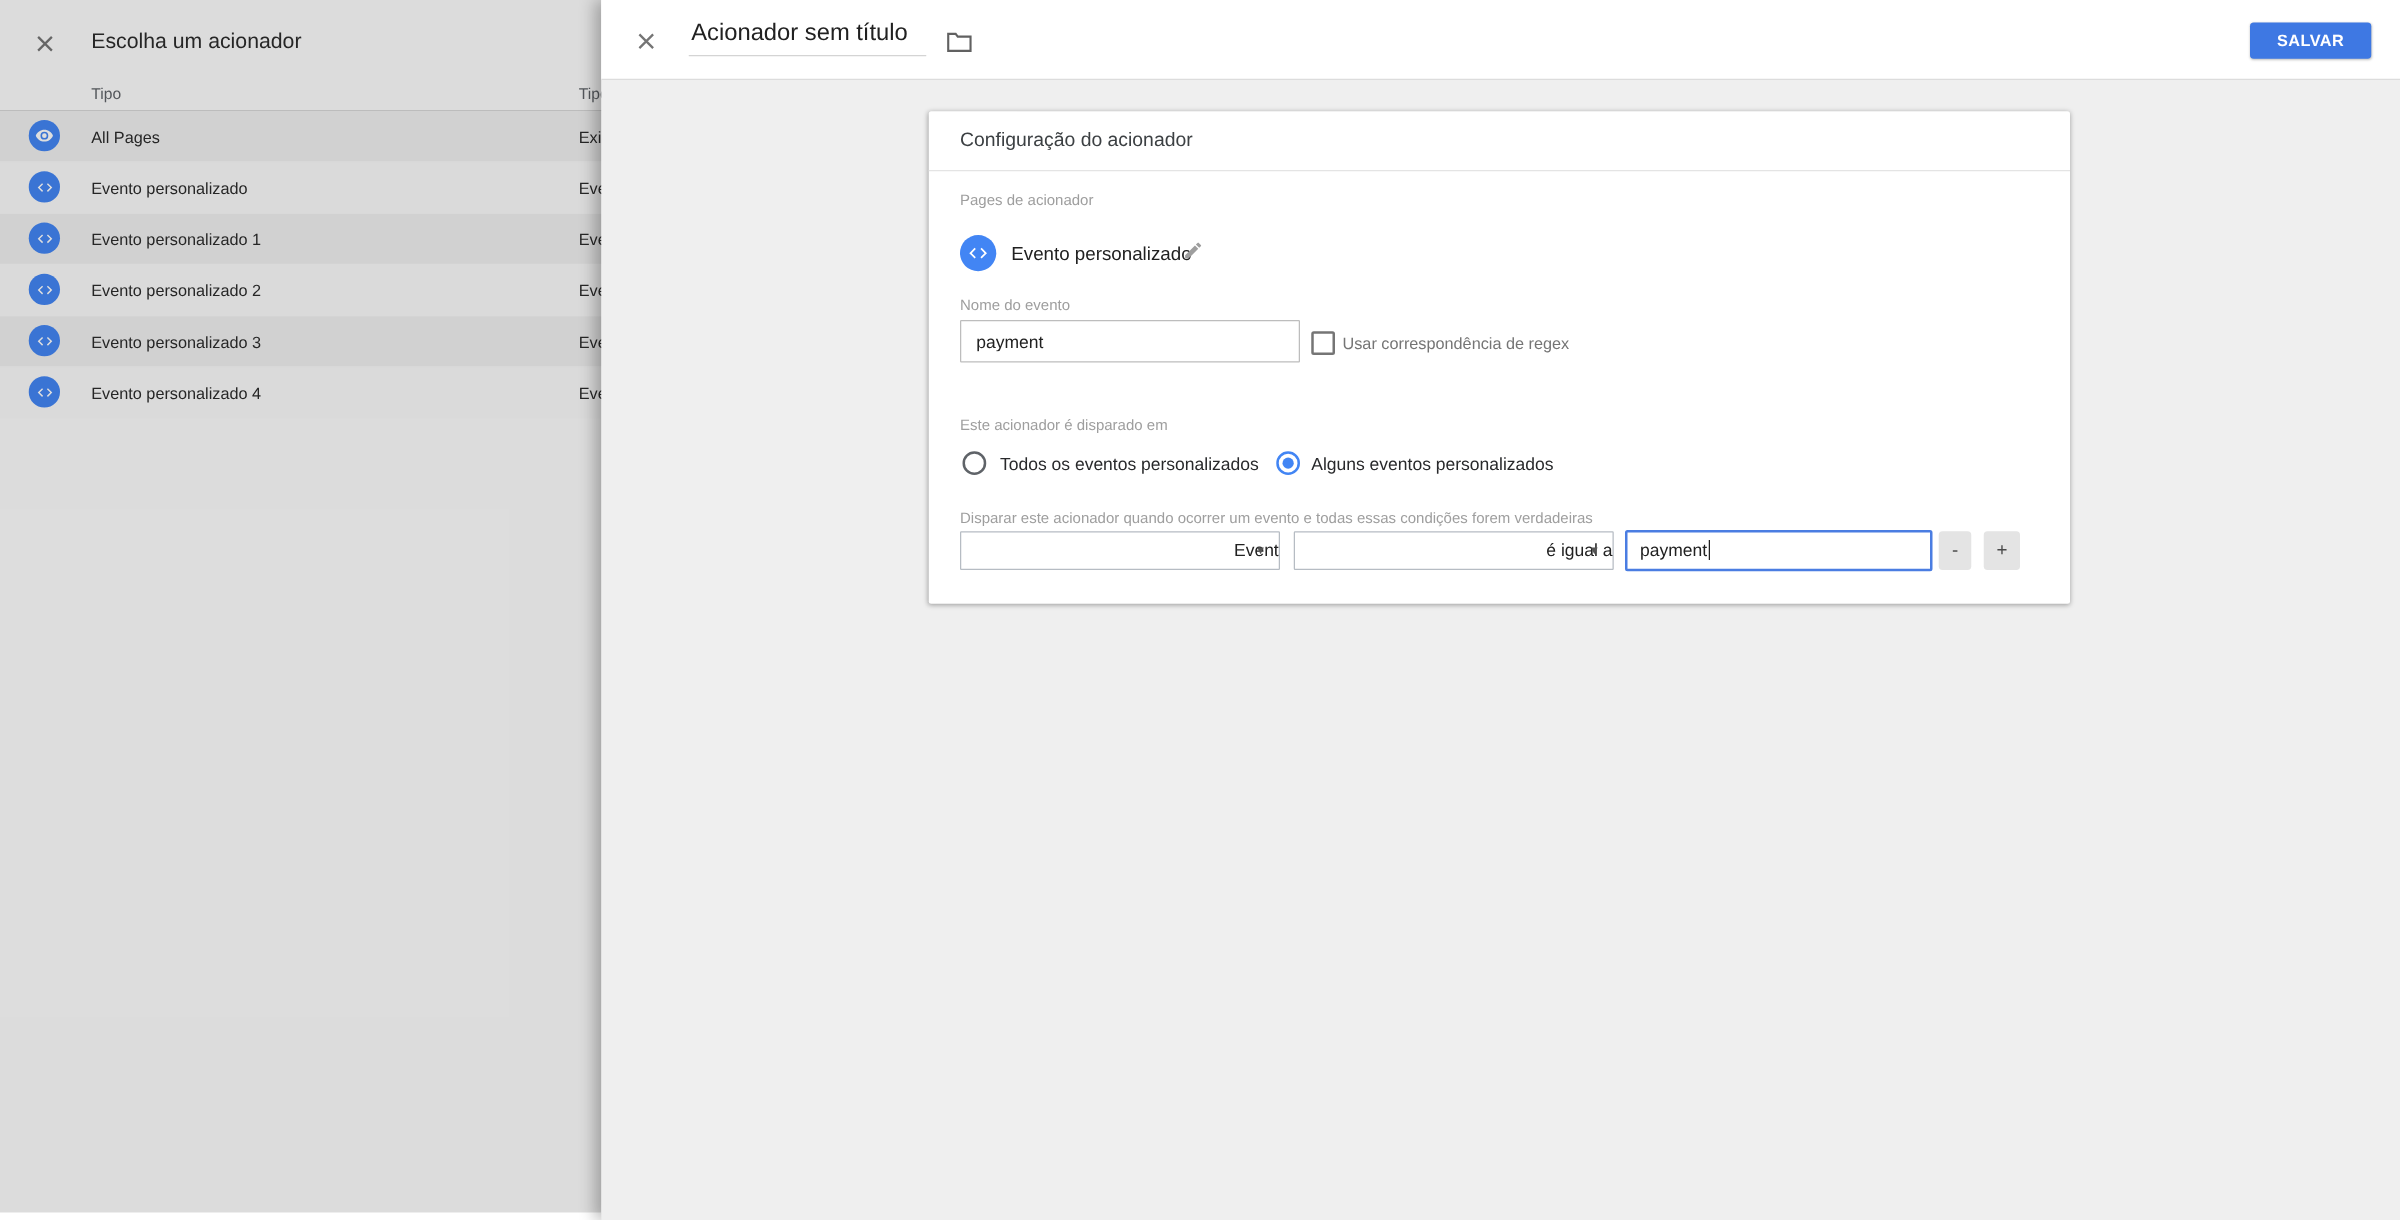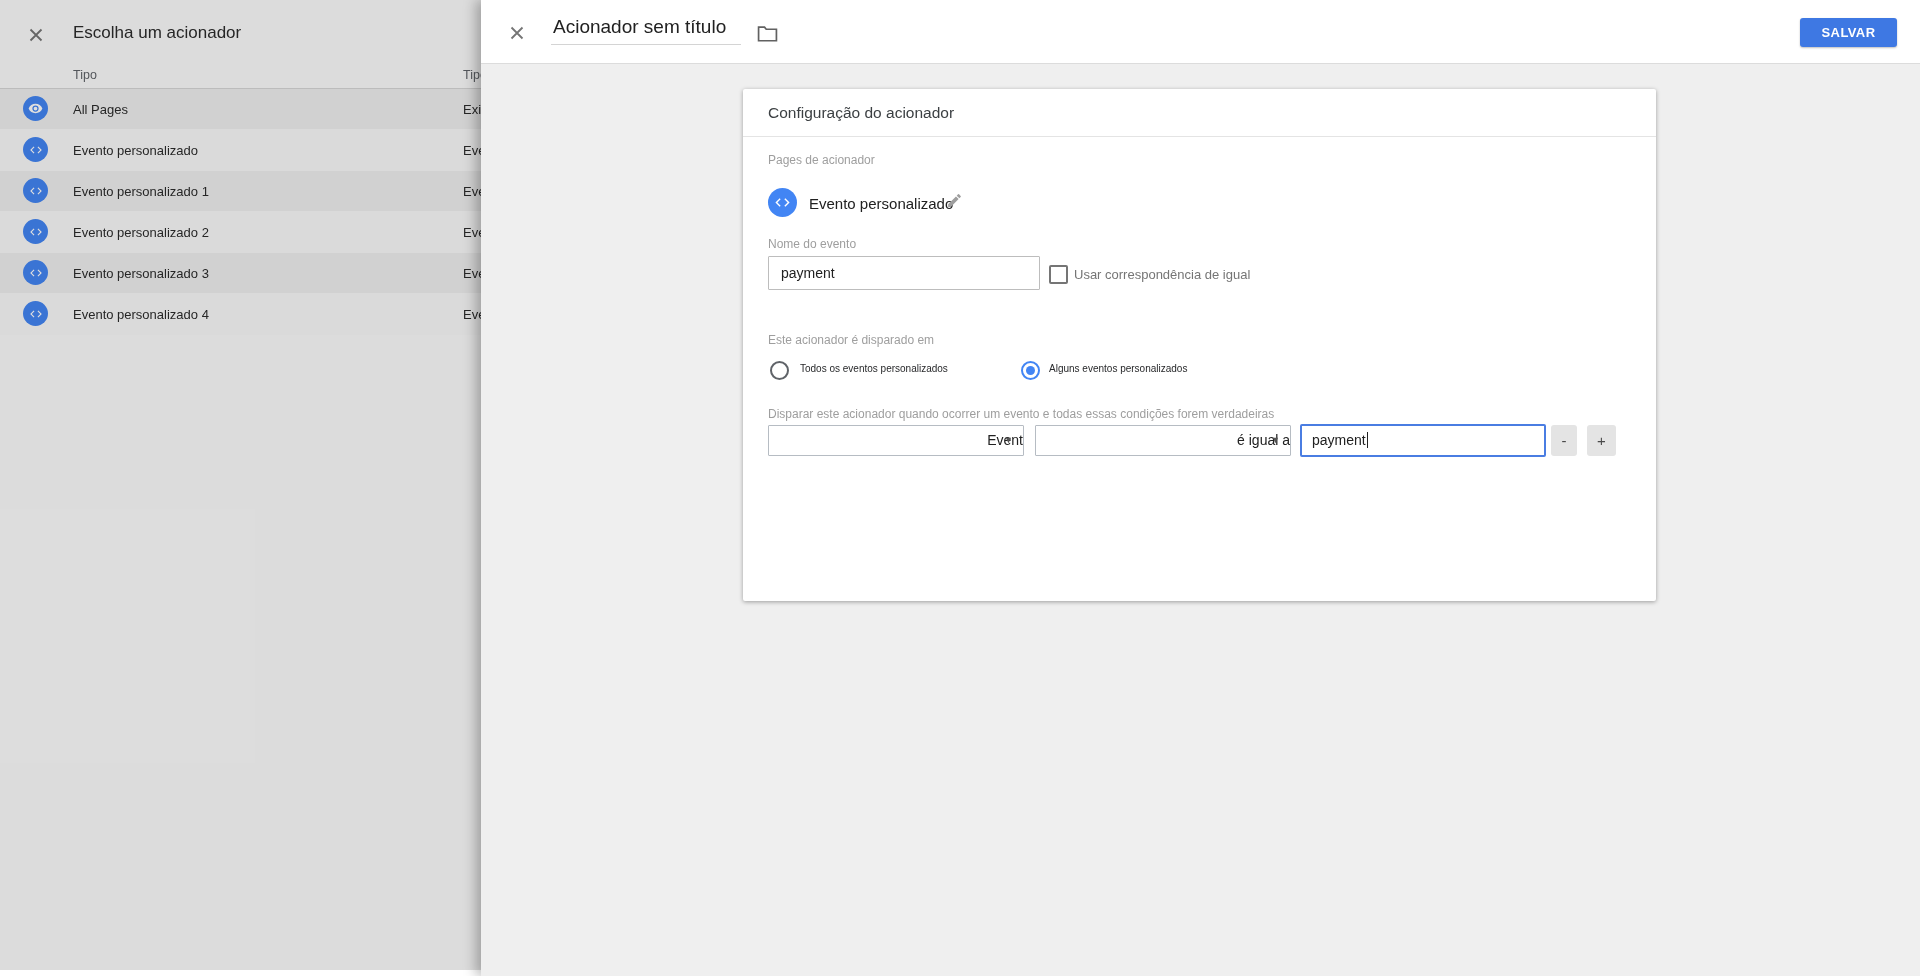--- a/index.html
+++ b/index.html
@@ -31,21 +31,21 @@
               border-bottom:1px solid #dcdcdc;box-sizing:border-box;padding-left:36px;}
   .dlg-close{position:absolute;left:25px;top:22px;width:22px;height:22px;cursor:pointer;}
   .dlg-title{position:absolute;left:70px;top:16px;font-size:19px;color:#212121;padding:0 2px 6px 2px;
              border-bottom:1px solid #d4d4d4;min-width:186px;white-space:nowrap;cursor:text;}
   .folder{position:absolute;left:276px;top:25px;cursor:pointer;}
   .save-btn{position:absolute;right:23px;top:18px;width:97px;height:29px;background:#3e78e3;border:none;
             border-radius:3px;color:#ffffff;font-family:"Liberation Sans",sans-serif;
             font-size:13px;font-weight:700;letter-spacing:.4px;cursor:pointer;box-shadow:0 1px 2px rgba(0,0,0,.25);}
 
   
-  .card{position:absolute;left:262px;top:89px;width:913px;height:512px;background:#ffffff;
+  .card{position:absolute;left:262px;top:89px;width:913px;height:394px;background:#ffffff;
         border-radius:2px;box-shadow:0 1px 4px rgba(0,0,0,0.35);}
   .card-title{position:absolute;left:25px;top:15px;font-size:15.5px;color:#3c4043;}
   .card-divider{position:absolute;left:0;top:47px;width:100%;border-bottom:1px solid #e4e4e4;}
   .small-label{position:absolute;font-size:12px;color:#9e9e9e;white-space:nowrap;}
   .lab-type{left:25px;top:64px;}
   .type-icon{position:absolute;left:25px;top:99px;width:29px;height:29px;border-radius:50%;background:#4285f4;
              display:flex;align-items:center;justify-content:center;cursor:pointer;}
   .type-value{position:absolute;left:66px;top:106px;font-size:15px;font-weight:500;color:#212121;white-space:nowrap;}
   .edit-icon{position:absolute;left:203px;top:103px;cursor:pointer;}
   .lab-event{left:25px;top:148px;}
@@ -53,21 +53,21 @@
                border:1px solid #bdbdbd;border-radius:1px;padding:0 12px;font-size:14px;color:#212121;
                font-family:"Liberation Sans",sans-serif;background:#fff;}
   .cb{position:absolute;left:306px;top:176px;width:15px;height:15px;border:2px solid #757575;border-radius:2px;
       background:#fff;cursor:pointer;}
   .cb-label{position:absolute;left:331px;top:178px;font-size:13px;color:#757575;white-space:nowrap;}
   .lab-fires{left:25px;top:244px;}
   .radio{position:absolute;width:15px;height:15px;border-radius:50%;background:#fff;cursor:pointer;}
   .radio-off{left:27px;top:272px;border:2px solid #5f6368;}
   .radio-on{left:278px;top:272px;border:2px solid #4285f4;display:flex;align-items:center;justify-content:center;}
   .radio-dot{width:9px;height:9px;border-radius:50%;background:#4285f4;}
-  .radio-label{position:absolute;top:274px;font-size:10px;color:#28292b;white-space:nowrap;}
+  .radio-label{position:absolute;top:274px;font-size:14px;color:#28292b;white-space:nowrap;}
   .rl1{left:57px;} .rl2{left:306px;}
   .lab-cond{left:25px;top:318px;}
   .sel{position:absolute;top:336px;width:256px;height:31px;box-sizing:border-box;border:1px solid #b6bcc3;
        background:#fff;border-radius:1px;font-size:14px;color:#212121;line-height:29px;padding-left:12px;cursor:pointer;text-align:right;}
   .sel1{left:25px;} .sel2{left:292px;}
   .sel .arrow{position:absolute;right:10px;top:0;font-size:9px;color:#555;line-height:29px;}
   .cond-value{position:absolute;left:557px;top:335px;width:246px;height:33px;box-sizing:border-box;
               border:2px solid #4a7de2;border-radius:2px;background:#fff;font-size:14px;color:#212121;
               line-height:29px;padding-left:10px;cursor:text;}
   .caret{display:inline-block;width:1px;height:16px;background:#212121;vertical-align:-3px;margin-left:1px;}
@@ -185,21 +185,21 @@
       <div class="type-value">Evento personalizado</div>
       <div class="edit-icon">
         <svg width="17" height="17" viewBox="0 0 24 24">
             <path fill="#9e9e9e" d="M3 17.25V21h3.75L17.81 9.94l-3.75-3.75L3 17.25zM20.71 7.04a1 1 0 0 0 0-1.41l-2.34-2.34a1 1 0 0 0-1.41 0l-1.83 1.83 3.75 3.75 1.83-1.83z"></path>
           </svg>
       </div>
 
       <div class="small-label lab-event">Nome do evento</div>
       <input class="event-input" type="text" value="payment" style="">
       <div class="cb"></div>
-      <div class="cb-label">Usar correspondência de igual</div>
+      <div class="cb-label">Usar correspondência de regex</div>
 
       <div class="small-label lab-fires">Este acionador é disparado em</div>
       <div class="radio radio-off"></div>
       <div class="radio-label rl1">Todos os eventos personalizados</div>
       <div class="radio radio-on">
           <div class="radio-dot"></div>
         </div>
       <div class="radio-label rl2">Alguns eventos personalizados</div>
 
       <div class="small-label lab-cond">Disparar este acionador quando ocorrer um evento e todas essas condições forem verdadeiras</div>

